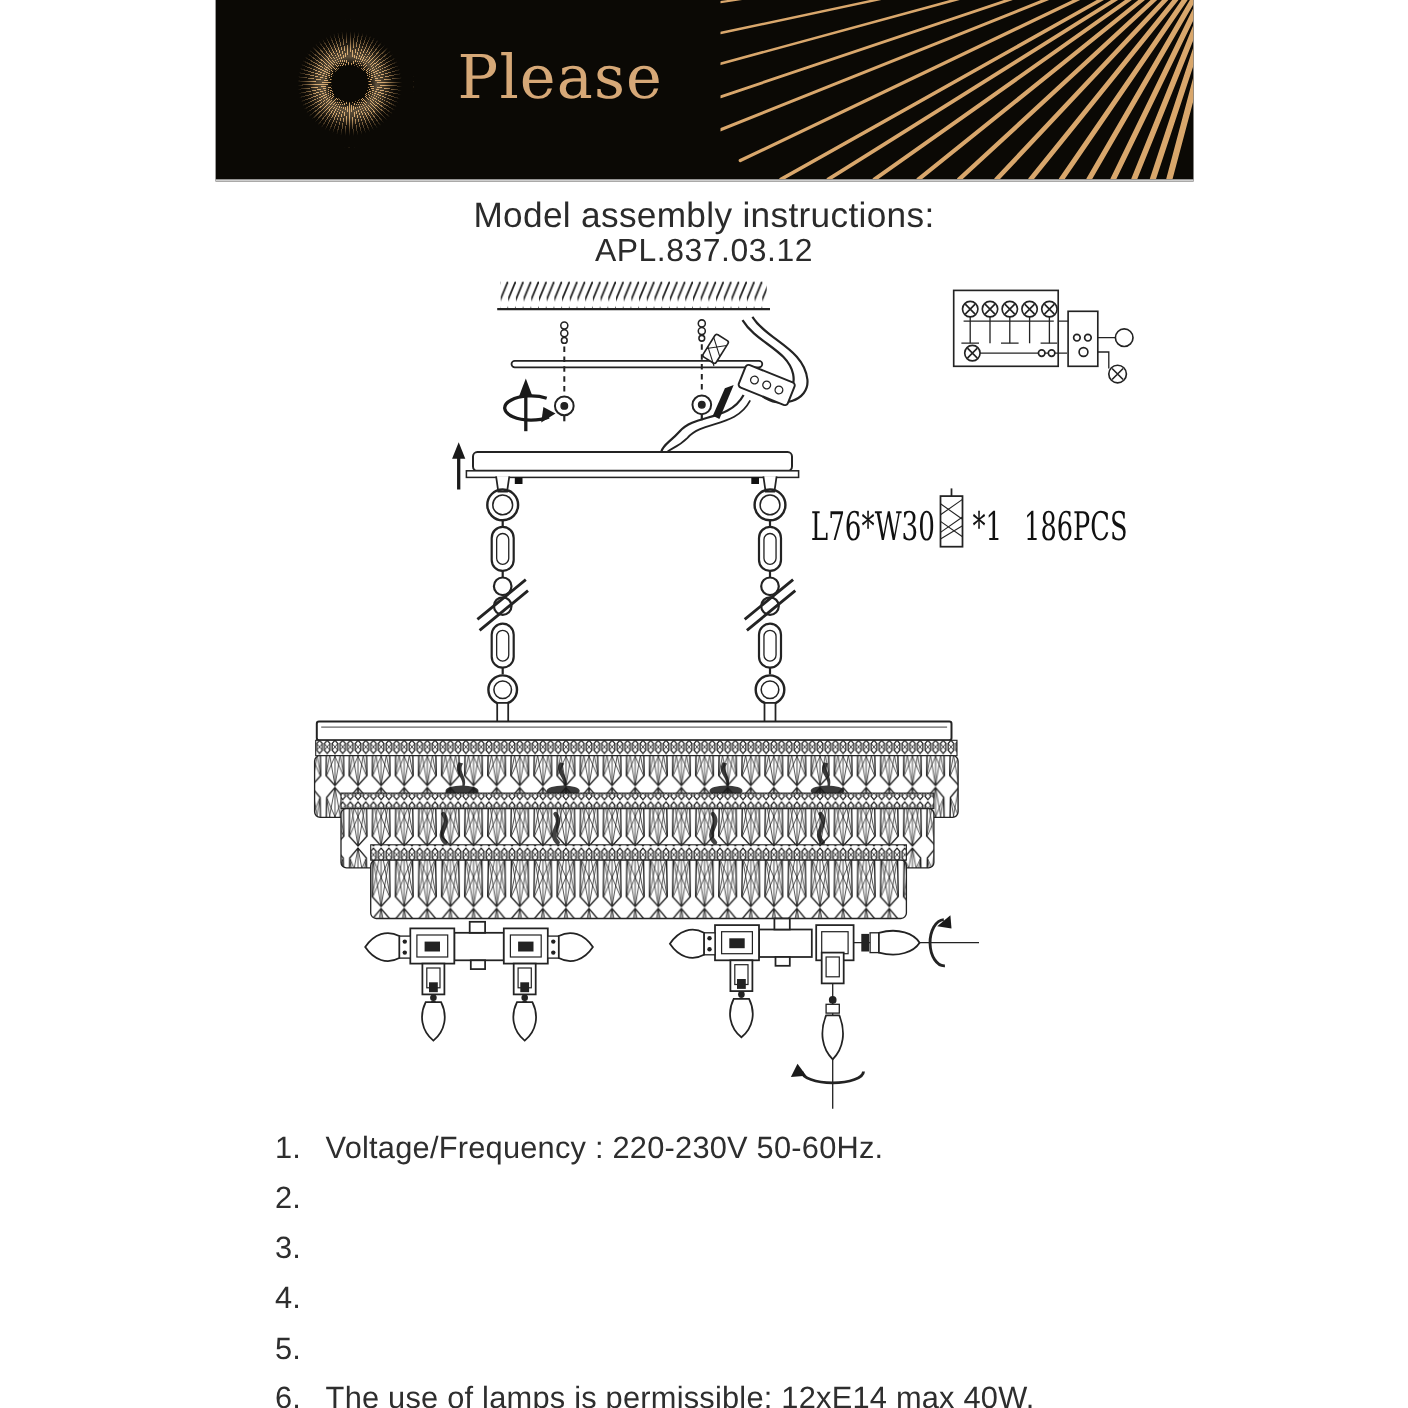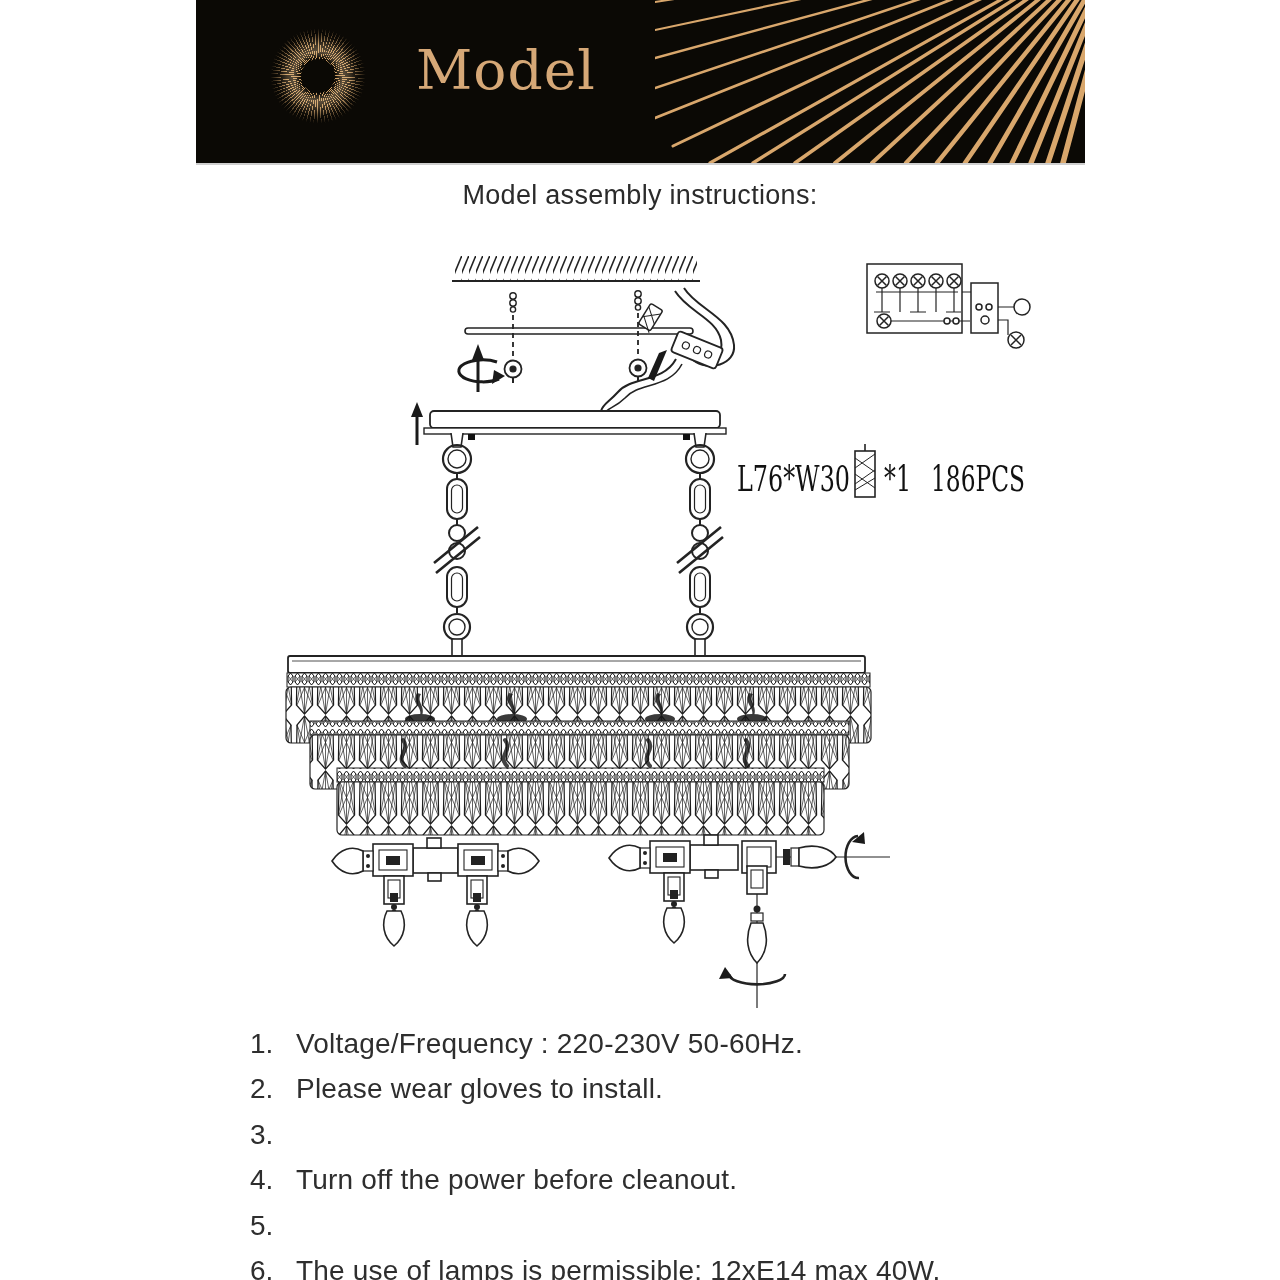--- a/index.html
+++ b/index.html
@@ -12,40 +12,40 @@
     background:
       radial-gradient(circle,#0b0905 0 20%,rgba(11,9,5,0) 21.5%),
       radial-gradient(circle,rgba(11,9,5,0) 0 38%,#0b0905 58%),
       radial-gradient(circle,rgba(236,200,150,0) 0 21%,rgba(236,200,150,.38) 30%,rgba(236,200,150,0) 52%),
       repeating-conic-gradient(rgba(216,167,106,.95) 0deg 1.25deg,rgba(216,167,106,0) 1.25deg 4.615deg);}
   .brand-name{position:absolute;left:220px;top:38px;width:200px;
       font-family:"DejaVu Serif",serif;font-size:55px;font-weight:400;color:#d6a877;letter-spacing:1px;}
   .corner-rays{position:absolute;right:0;top:0;}
   
   .title-block{position:absolute;left:0;top:179px;width:1280px;text-align:center;color:#2b2b2b;}
-  .title-block .l1{font-size:27px;line-height:33px;letter-spacing:.3px;}
+  .title-block .l1{font-size:32px;line-height:33px;letter-spacing:.3px;}
   .title-block .l2{font-size:29px;line-height:33px;letter-spacing:.5px;}
   
   .diagram{position:absolute;left:0;top:0;width:1280px;height:1280px;}
   .spec-text{font-family:"DejaVu Serif",serif;font-size:36px;fill:#111;}
   
   .instructions{position:absolute;left:250px;top:1021px;width:840px;margin:0;padding:0;list-style:none;
       color:#2e2e2e;}
   .instructions li{display:flex;height:45.5px;align-items:center;font-size:28px;}
   .instructions .num{width:46px;flex:0 0 46px;}
   .instructions .txt{white-space:nowrap;letter-spacing:.2px;text-align:center;}
 </style>
 </head>
 <body>
 
 <div class="page">
 
   <header class="banner">
     <div class="sunburst"></div>
-    <div class="brand-name">Model</div>
+    <div class="brand-name">Please</div>
     <svg class="corner-rays" width="430" height="163" viewBox="0 0 430 163">
       <g stroke="#d9a76c" fill="none" stroke-linecap="round">
         <path d="M470,-70 L0,2" stroke-width="2"></path>
         <path d="M470,-70 L0,30" stroke-width="2.2"></path>
         <path d="M470,-70 L0,58" stroke-width="2.4"></path>
         <path d="M470,-70 L0,88" stroke-width="2.6"></path>
         <path d="M470,-70 L0,118" stroke-width="2.8"></path>
         <path d="M470,-70 L18,146" stroke-width="3"></path>
         <path d="M470,-70 L55,163" stroke-width="3.2"></path>
         <path d="M470,-70 L98,163" stroke-width="3.4"></path>
@@ -59,20 +59,21 @@
         <path d="M470,-70 L357,163" stroke-width="5"></path>
         <path d="M470,-70 L376,163" stroke-width="5.2"></path>
         <path d="M470,-70 L393,163" stroke-width="5.4"></path>
         <path d="M470,-70 L408,163" stroke-width="5.6"></path>
       </g>
     </svg>
   </header>
 
   <div class="title-block">
     <div class="l1">Model assembly instructions:</div>
+    <div class="l2">APL.837.03.12</div>
   </div>
 
   <svg class="diagram" viewBox="0 0 1280 1280">
     <defs>
       <pattern id="pHatch" width="7" height="25" patternUnits="userSpaceOnUse">
         <path d="M-2,27 L10,-2" stroke="#232323" stroke-width="1.6" fill="none"></path>
       </pattern>
       <pattern id="pCrystal" width="21" height="55" patternUnits="userSpaceOnUse">
         <rect width="21" height="55" fill="#fff"></rect>
         <path d="M10.5,1 L18,10 L18.6,45 L10.5,54 L2.4,45 L3,10 Z" fill="#fff" stroke="#1c1c1c" stroke-width="1.2"></path>
@@ -327,28 +328,26 @@
     </g>
   </svg>
 
   <ol class="instructions">
     <li>
       <span class="num">1.</span>
       <span class="txt">Voltage/Frequency : 220-230V 50-60Hz.</span>
     </li>
     <li>
       <span class="num">2.</span>
-      <span class="txt">Please wear gloves to install.</span>
     </li>
     <li>
       <span class="num">3.</span>
     </li>
     <li>
       <span class="num">4.</span>
-      <span class="txt">Turn off the power before cleanout.</span>
     </li>
     <li>
       <span class="num">5.</span>
     </li>
     <li>
       <span class="num">6.</span>
       <span class="txt">The use of lamps is permissible: 12xE14 max 40W.</span>
     </li>
   </ol>
 

